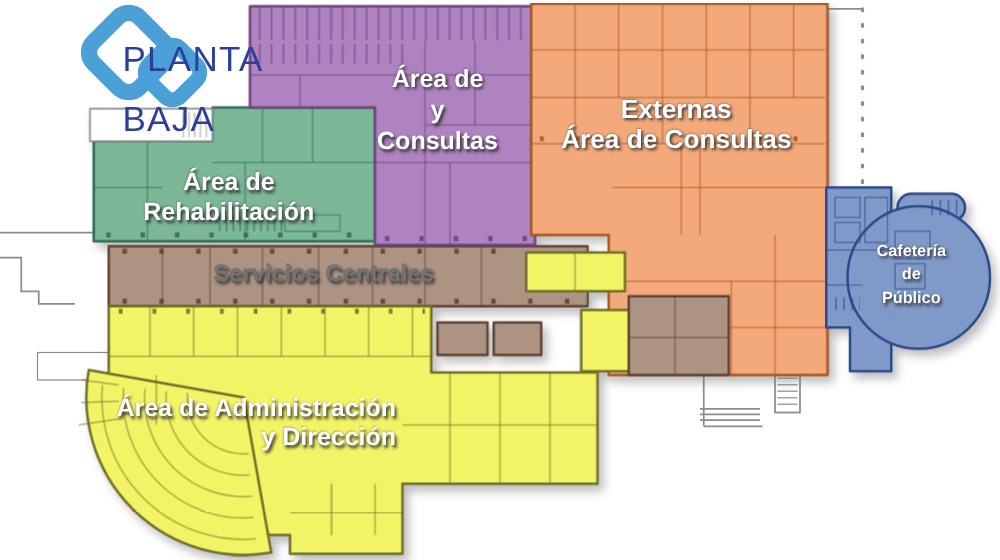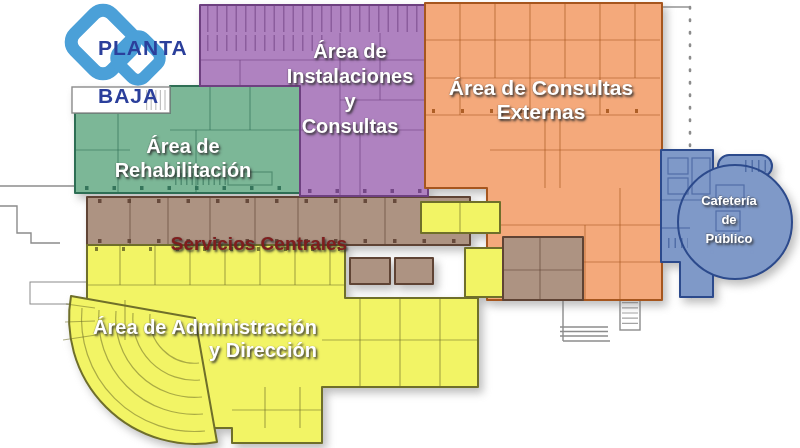--- a/index.html
+++ b/index.html
@@ -20,22 +20,22 @@
     text-shadow:1.5px 2px 2.5px rgba(45,45,45,.95), -0.5px -0.5px 1px rgba(60,60,60,.35);
     pointer-events:none;
   }
   .lbl-rehab{left:183px;top:158px;font-size:20px;line-height:24px;}
   .lbl-inst{left:350px;top:89px;font-size:20px;line-height:25px;}
   .lbl-cons{left:541px;top:100px;font-size:21px;line-height:24px;}
   .lbl-serv{left:259px;top:220px;font-size:19px;line-height:22px;}
   .lbl-admin{left:205px;top:339px;font-size:20px;line-height:23px;text-align:right;}
   .lbl-cafe{left:729px;top:219px;font-size:13px;line-height:19px;}
   .app-title{
-    position:absolute;left:98px;top:12px;font-size:21px;line-height:24px;
-    font-weight:bold;letter-spacing:1px;white-space:pre-line;
+    position:absolute;left:98px;top:12px;font-size:28px;line-height:24px;
+    font-weight:normal;letter-spacing:1px;white-space:pre-line;
   }
 </style>
 </head>
 <body>
 
 <div class="stage">
 
   <svg class="plan-svg" width="800" height="448" viewBox="0 0 800 448">
 
     <g fill="none" stroke="#8C8C8C">
@@ -204,31 +204,30 @@
     <div>BAJA</div>
   </div>
 
   <div class="map-label lbl-rehab" style="color: rgb(255, 255, 255);">
     <div>Área de</div>
     <div>Rehabilitación</div>
   </div>
 
   <div class="map-label lbl-inst" style="color: rgb(255, 255, 255);">
     <div>Área de</div>
-    <div>Instalaciones</div>
     <div>y</div>
     <div>Consultas</div>
   </div>
 
   <div class="map-label lbl-cons" style="color: rgb(255, 255, 255);">
+    <div>Externas</div>
     <div>Área de Consultas</div>
-    <div>Externas</div>
-  </div>
-
-  <div class="map-label lbl-serv" style="color: #7f1d1d; margin-top: 24px;">
+  </div>
+
+  <div class="map-label lbl-serv" style="color: #737373;">
     <div>Servicios Centrales</div>
   </div>
 
   <div class="map-label lbl-admin" style="color: rgb(255, 255, 255);">
     <div>Área de Administración</div>
     <div>y Dirección</div>
   </div>
 
   <div class="map-label lbl-cafe" style="color: rgb(255, 255, 255);">
     <div>Cafetería</div>

